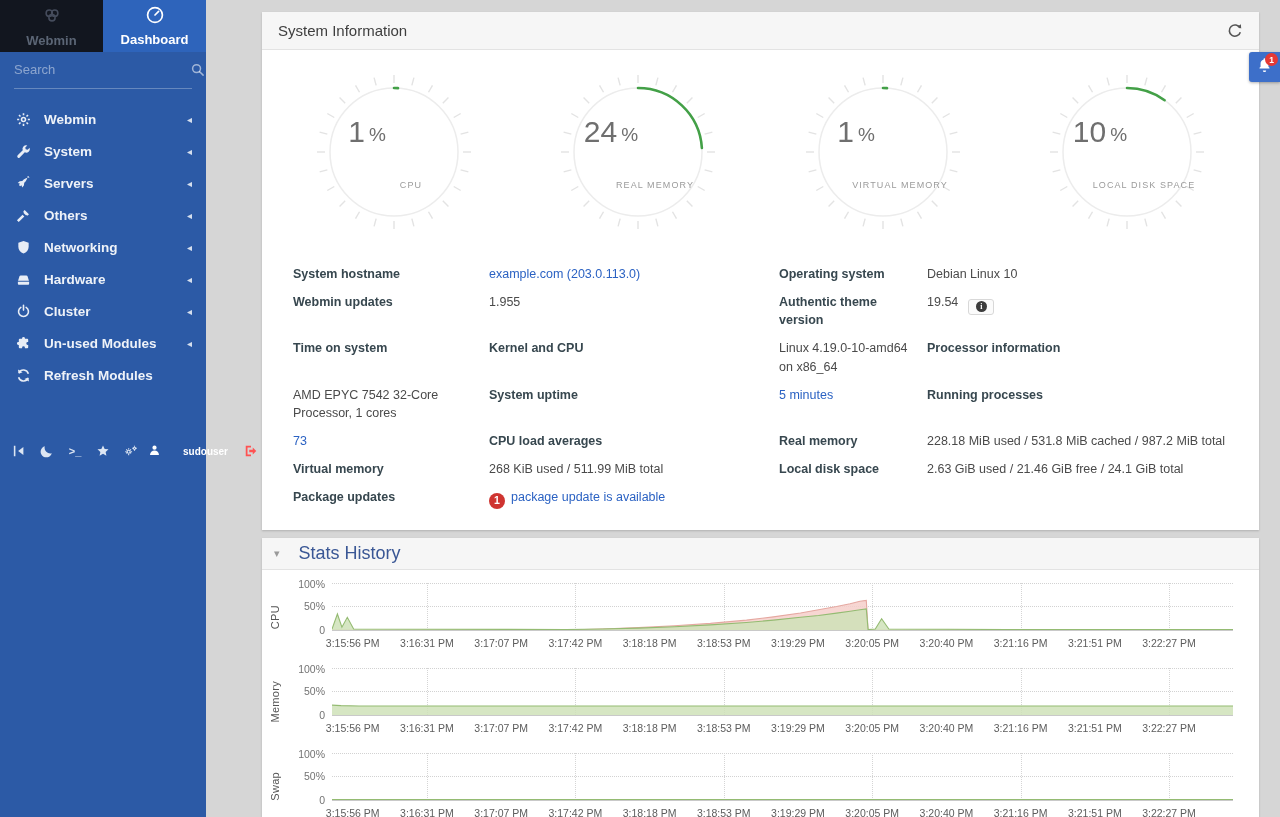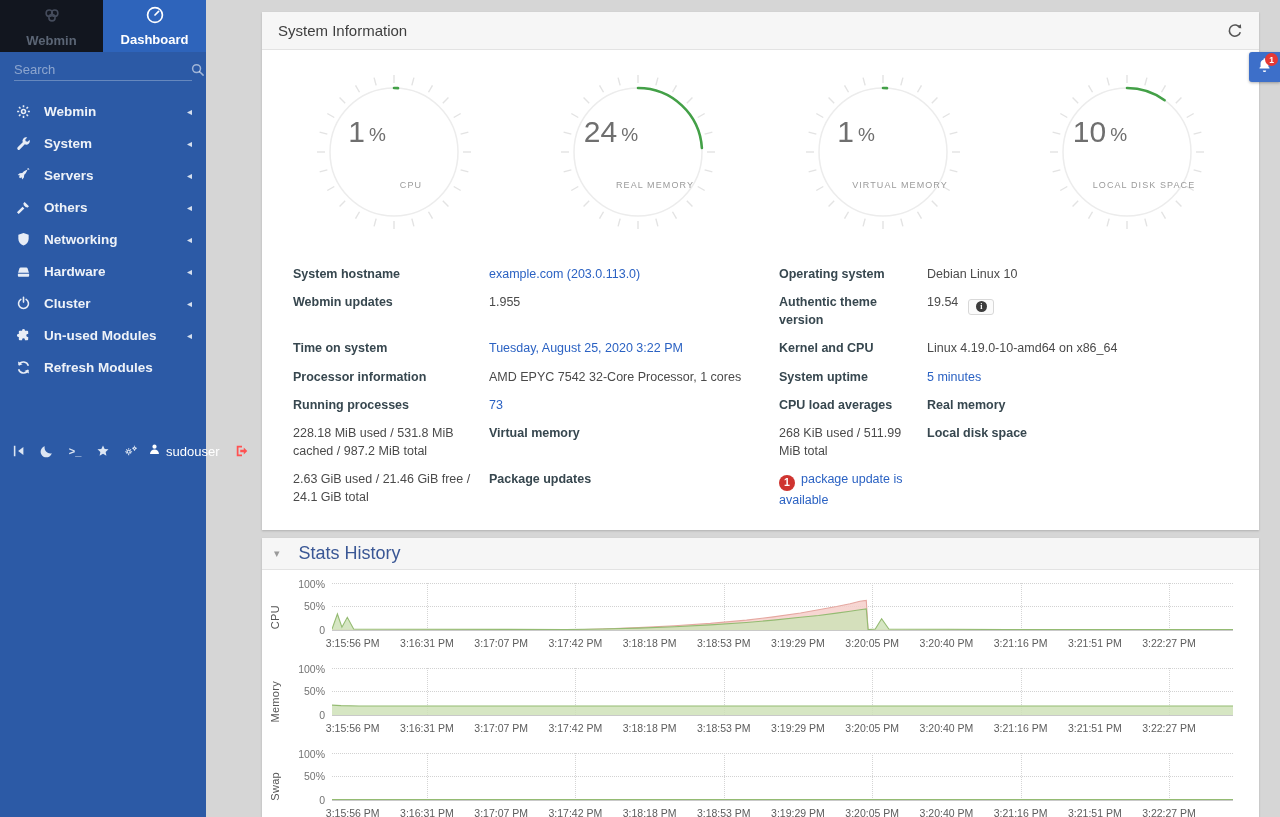--- a/index.html
+++ b/index.html
@@ -6,33 +6,33 @@
   html,body { font-family:"Liberation Sans","DejaVu Sans",sans-serif; }
   .app { position:relative; width:1280px; height:817px; overflow:hidden; background:var(--page-bg,#d6d6d6); }
 
   
   .sidebar { position:absolute; left:0; top:0; width:206px; height:817px; background:var(--sidebar,#2c5aa6); z-index:5; }
   .tabs { display:flex; height:52px; }
   .tab { flex:1; display:flex; flex-direction:column; align-items:center; justify-content:center; gap:3px; cursor:pointer; }
   .tab-webmin { background:var(--tab-dark,#12161f); color:#5b6575; }
   .tab-dashboard { background:var(--tab-active,#2e64bb); color:#fff; }
   .tab .tab-label { font-size:13px; font-weight:bold; }
-  .search-row { display:flex; align-items:center; margin:10px 14px 4px 14px; border-bottom:1px solid rgba(255,255,255,.28); padding-bottom:3px; }
+  .search-row { display:flex; align-items:center; margin:10px 14px 4px 14px; border-bottom:1px solid rgba(255,255,255,.28); padding-bottom:11px; }
   .search-row input { flex:1; background:transparent; border:none; outline:none; color:#fff; font-size:13px; font-family:inherit; }
   .search-row input::placeholder { color:rgba(255,255,255,.45); }
   .search-icon { color:rgba(255,255,255,.55); width:15px; height:15px; }
   .menu { margin-top:14px; }
   .menu-item { display:flex; align-items:center; height:32px; padding:0 14px 0 16px; color:#eef2f8; font-size:13.5px; font-weight:600; cursor:pointer; }
   .menu-item .mi-icon { width:15px; height:15px; margin-right:13px; color:#e8edf6; flex:0 0 auto; display:flex; }
   .menu-item .mi-icon svg { width:15px; height:15px; }
   .menu-item .chev { margin-left:auto; font-size:10px; color:rgba(255,255,255,.8); }
   .util-bar { position:absolute; left:0; bottom:355px; width:247px; display:flex; align-items:center; padding:0 8px; gap:6px; }
   .util-btn { display:flex; align-items:center; justify-content:center; min-width:22px; height:22px; color:#dde6f3; cursor:pointer; font-size:11px; font-weight:bold; }
   .util-btn svg { width:14px; height:14px; }
-  .util-user { display:flex; align-items:center; gap:5px; color:#fff; font-size:13px; font-weight:normal; cursor:pointer; }
+  .util-user { display:flex; align-items:center; gap:22px; color:#fff; font-size:10px; font-weight:bold; cursor:pointer; }
   .util-user svg { width:13px; height:13px; }
   .util-logout { color:#ff5252; margin-left:6px; }
 
   
   .main { position:absolute; left:262px; top:0; width:997px; }
   .card { background:#fff; box-shadow:0 1px 2px rgba(0,0,0,.18); }
   .card-sysinfo { margin-top:12px; }
   .card-header { height:38px; background:#f6f6f6; border-bottom:1px solid #e3e3e3; display:flex; align-items:center; padding:0 16px; }
   .card-header .title { font-size:15px; color:var(--header-text,#3e3e3e); }
   .refresh-btn { margin-left:auto; cursor:pointer; display:flex; color:#555; }
@@ -394,21 +394,20 @@
           <div><span class="ivalue link">example.com (203.0.113.0)</span></div>
           <div class="ilabel">Operating system</div>
           <div><span class="ivalue">Debian Linux 10</span></div>
           <div class="ilabel">Webmin updates</div>
           <div><span class="ivalue">1.955</span></div>
           <div class="ilabel">Authentic theme version</div>
           <div><span class="ivalue">19.54</span><span class="info-btn">
               <span class="i-circ">i</span>
             </span></div>
           <div class="ilabel">Time on system</div>
-          <div><span class="ivalue link">Tuesday, August 25, 2020 3:22 PM</span></div>
           <div class="ilabel">Kernel and CPU</div>
           <div><span class="ivalue">Linux 4.19.0-10-amd64 on x86_64</span></div>
           <div class="ilabel">Processor information</div>
           <div><span class="ivalue">AMD EPYC 7542 32-Core Processor, 1 cores</span></div>
           <div class="ilabel">System uptime</div>
           <div><span class="ivalue link">5 minutes</span></div>
           <div class="ilabel">Running processes</div>
           <div><span class="ivalue link">73</span></div>
           <div class="ilabel">CPU load averages</div>
           <div class="ilabel">Real memory</div>

